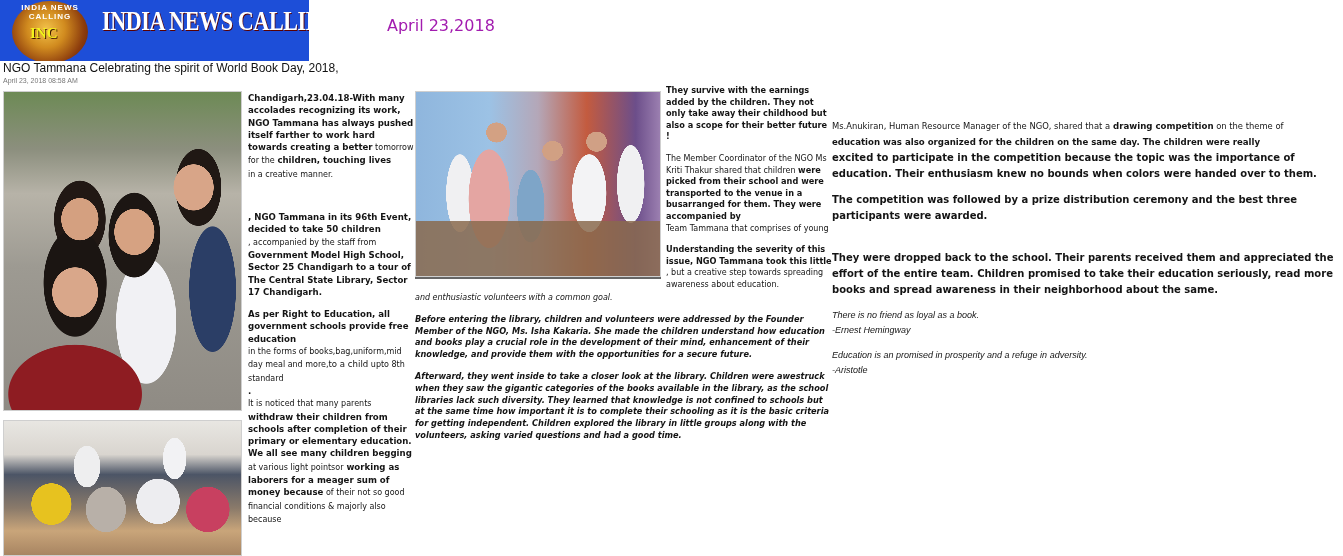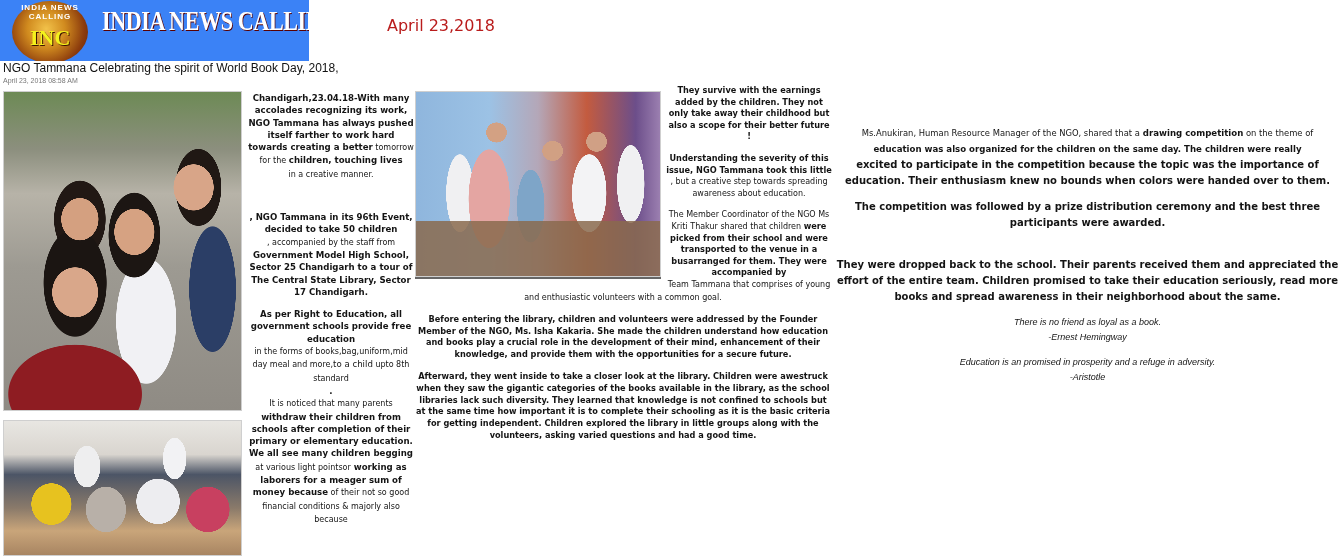--- a/index.html
+++ b/index.html
@@ -2,52 +2,52 @@
 <html><head>
   <meta charset="utf-8">
   <style>
     * { margin: 0; padding: 0; box-sizing: border-box; }
     html, body { width: 1343px; height: 556px; background: #ffffff; overflow: hidden; }
     body { position: relative; font-family: "DejaVu Sans", sans-serif; color: #111; }
 
     
     .masthead {
       position: absolute; left: 0; top: 0; width: 309px; height: 61px;
-      background: #3b82f6; overflow: hidden;
+      background: #1d4ed8; overflow: hidden;
     }
     .logo-badge {
       position: absolute; left: 12px; top: 1px; width: 76px; height: 62px;
       border-radius: 50%;
       background: radial-gradient(circle at 45% 45%, #f2c24a 0%, #d18b1f 35%, #8c3c0d 70%, #5a1a06 100%);
     }
     .logo-badge .ring-text {
       position: absolute; left: 0; top: 2px; width: 100%; text-align: center;
       font-family: "Liberation Sans", sans-serif; font-weight: bold; font-size: 8px;
       color: #fff; letter-spacing: 1px;
     }
     .logo-badge .inc {
       position: absolute; left: 18px; top: 24px;
-      font-family: "Liberation Serif", serif; font-weight: bold; font-size: 22px;
+      font-family: "Liberation Serif", serif; font-weight: bold; font-size: 15px;
       color: #f4f21c; text-shadow: 1px 1px 0 #3a1300;
     }
     .masthead-title {
       position: absolute; left: 102px; top: 6px;
       font-family: "Liberation Serif", serif; font-weight: bold; font-size: 27px;
       color: #fff; letter-spacing: -0.5px; transform: scaleX(0.82); transform-origin: left top;
       text-shadow: 1px 1px 0 #5a0000; white-space: nowrap;
     }
     .masthead-url {
       position: absolute; left: 114px; top: 62px;
       font-family: "Liberation Sans", sans-serif; font-weight: bold; font-size: 15px;
       color: #fff; white-space: nowrap;
     }
 
     .date-stamp {
       position: absolute; left: 387px; top: 16px;
-      font-family: "DejaVu Sans", sans-serif; font-size: 16px; color: #b91c1c;
+      font-family: "DejaVu Sans", sans-serif; font-size: 16px; color: #a21caf;
     }
 
     .headline {
       position: absolute; left: 3px; top: 61px;
       font-family: "Liberation Sans", sans-serif; font-weight: normal; font-size: 12px;
       color: #111; white-space: nowrap;
     }
     .byline {
       position: absolute; left: 3px; top: 77px;
       font-family: "Liberation Sans", sans-serif; font-size: 7px; color: #777;
@@ -98,31 +98,31 @@
         radial-gradient(ellipse 12% 24% at 43% 66%, #b8b0a8 0 70%, transparent 71%),
         radial-gradient(ellipse 13% 24% at 65% 60%, #ededf0 0 70%, transparent 71%),
         radial-gradient(ellipse 13% 24% at 86% 66%, #c84060 0 70%, transparent 71%),
         radial-gradient(ellipse 8% 22% at 35% 34%, #eeeeef 0 70%, transparent 71%),
         radial-gradient(ellipse 7% 22% at 72% 28%, #f2f2f4 0 70%, transparent 71%),
         linear-gradient(180deg, #e8e6e2 0%, #d9d5cf 25%, #4c5566 40%, #8a7a6a 65%, #c9a57a 82%, #a88562 100%);
     }
 
     
     .col { position: absolute; font-family: "DejaVu Sans", sans-serif; color: #141414; }
-    .col p { margin-bottom: 10px; text-align: center; }
+    .col p { margin-bottom: 10px; }
     .col .b { font-weight: bold; }
     .col .sm { font-size: 8px; font-weight: normal; }
 
     .col-1 { left: 248px; top: 92px; width: 166px; font-size: 8.6px; line-height: 12.3px; }
     .col-1 .gap { height: 10px; }
 
     .col-2 { left: 666px; top: 85px; width: 166px; font-size: 8.2px; line-height: 11.6px; }
-    .col-2-wide { left: 415px; top: 292px; width: 416px; font-size: 8.2px; line-height: 11.8px; }
-
-    .col-3 { left: 832px; top: 125px; width: 511px; font-size: 8.6px; line-height: 16px; }
+    .col-2-wide { left: 415px; top: 292px; width: 416px; font-size: 8.2px; line-height: 11.8px; font-style: italic; }
+
+    .col-3 { left: 832px; top: 118px; width: 511px; font-size: 8.6px; line-height: 16px; }
     .col-3 .lead { font-size: 8.4px; }
     .col-3 .mid  { font-size: 10px; font-weight: bold; }
     .col-3 .quote { font-family: "Liberation Sans", sans-serif; font-style: italic; font-size: 9px; line-height: 15px; }
 
     [data-interactable="true"] { cursor: pointer; }
   </style>
 </head>
 <body>
 
 <div class="masthead" data-interactable="true">
@@ -162,27 +162,27 @@
     <span class="sm" data-interactable="false">in the forms of books,bag,uniform,mid day meal and more,</span><span data-interactable="false">to a child</span><span class="sm" data-interactable="false"> upto 8th standard</span><br>
     <span class="b" data-interactable="false">.</span><br>
     <span class="sm" data-interactable="false">It is noticed that many parents</span><br>
     <span class="b" data-interactable="false">withdraw their children from schools after completion of their primary or elementary education. We all see many children begging</span><span class="sm" data-interactable="false">  at various light pointsor</span><span class="b" data-interactable="false"> working as laborers for a meager sum of money because</span><span class="sm" data-interactable="false"> of their not so good financial conditions &amp; majorly also because</span>
   </p>
 </div>
 
 <div class="col col-2" data-interactable="false">
   <p class="b" data-interactable="false">They survive with the earnings added by the children. They not only take away their childhood but also a scope for their better future !</p>
   <p data-interactable="false">
-    <span class="b" data-interactable="false">Understanding the severity of this issue, NGO Tammana took this little</span><br>
-    <span class="sm" data-interactable="false">, but a creative step towards spreading awareness about education.</span>
-  </p>
-  <p data-interactable="false">
     <span class="sm" data-interactable="false"> The Member Coordinator of the NGO Ms Kriti Thakur shared that children</span>
     <span class="b" data-interactable="false"> were picked from their school and were transported to the venue in a busarranged for them. They were accompanied by</span><br>
     <span class="sm" data-interactable="false">Team Tammana that comprises of young</span>
+  </p>
+  <p data-interactable="false">
+    <span class="b" data-interactable="false">Understanding the severity of this issue, NGO Tammana took this little</span><br>
+    <span class="sm" data-interactable="false">, but a creative step towards spreading awareness about education.</span>
   </p>
 </div>
 
 <div class="col col-2-wide" data-interactable="false">
   <p class="sm" data-interactable="false">and enthusiastic volunteers with a common goal.</p>
   <p class="b" data-interactable="false">Before entering the library, children and volunteers were addressed by the Founder Member of the NGO, Ms. Isha Kakaria. She made the children understand how education and books play a crucial role in the development of their mind, enhancement of their knowledge, and provide them with the opportunities for a secure future.</p>
   <p class="b" data-interactable="false">Afterward, they went inside to take a closer look at the library. Children were awestruck when they saw the gigantic categories of the books available in the library, as the school libraries lack such diversity. They learned that knowledge is not confined to schools but at the same time how important it is to complete their schooling as it is the basic criteria for getting independent. Children explored the library in little groups along with the volunteers, asking varied questions and had a good time.</p>
 </div>
 
 <div class="col col-3" data-interactable="false">

